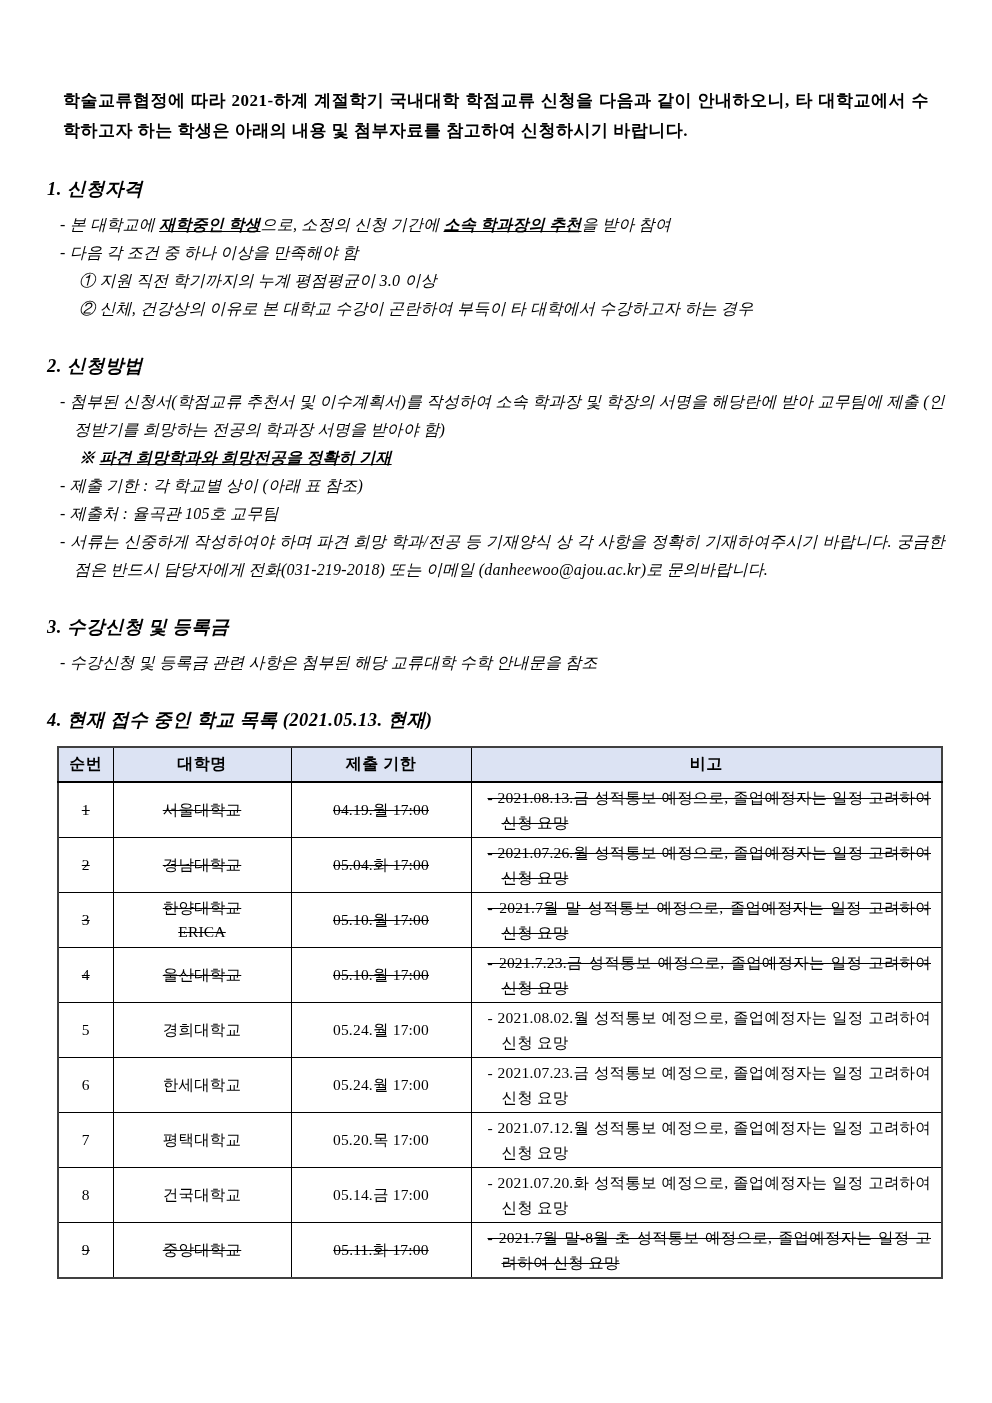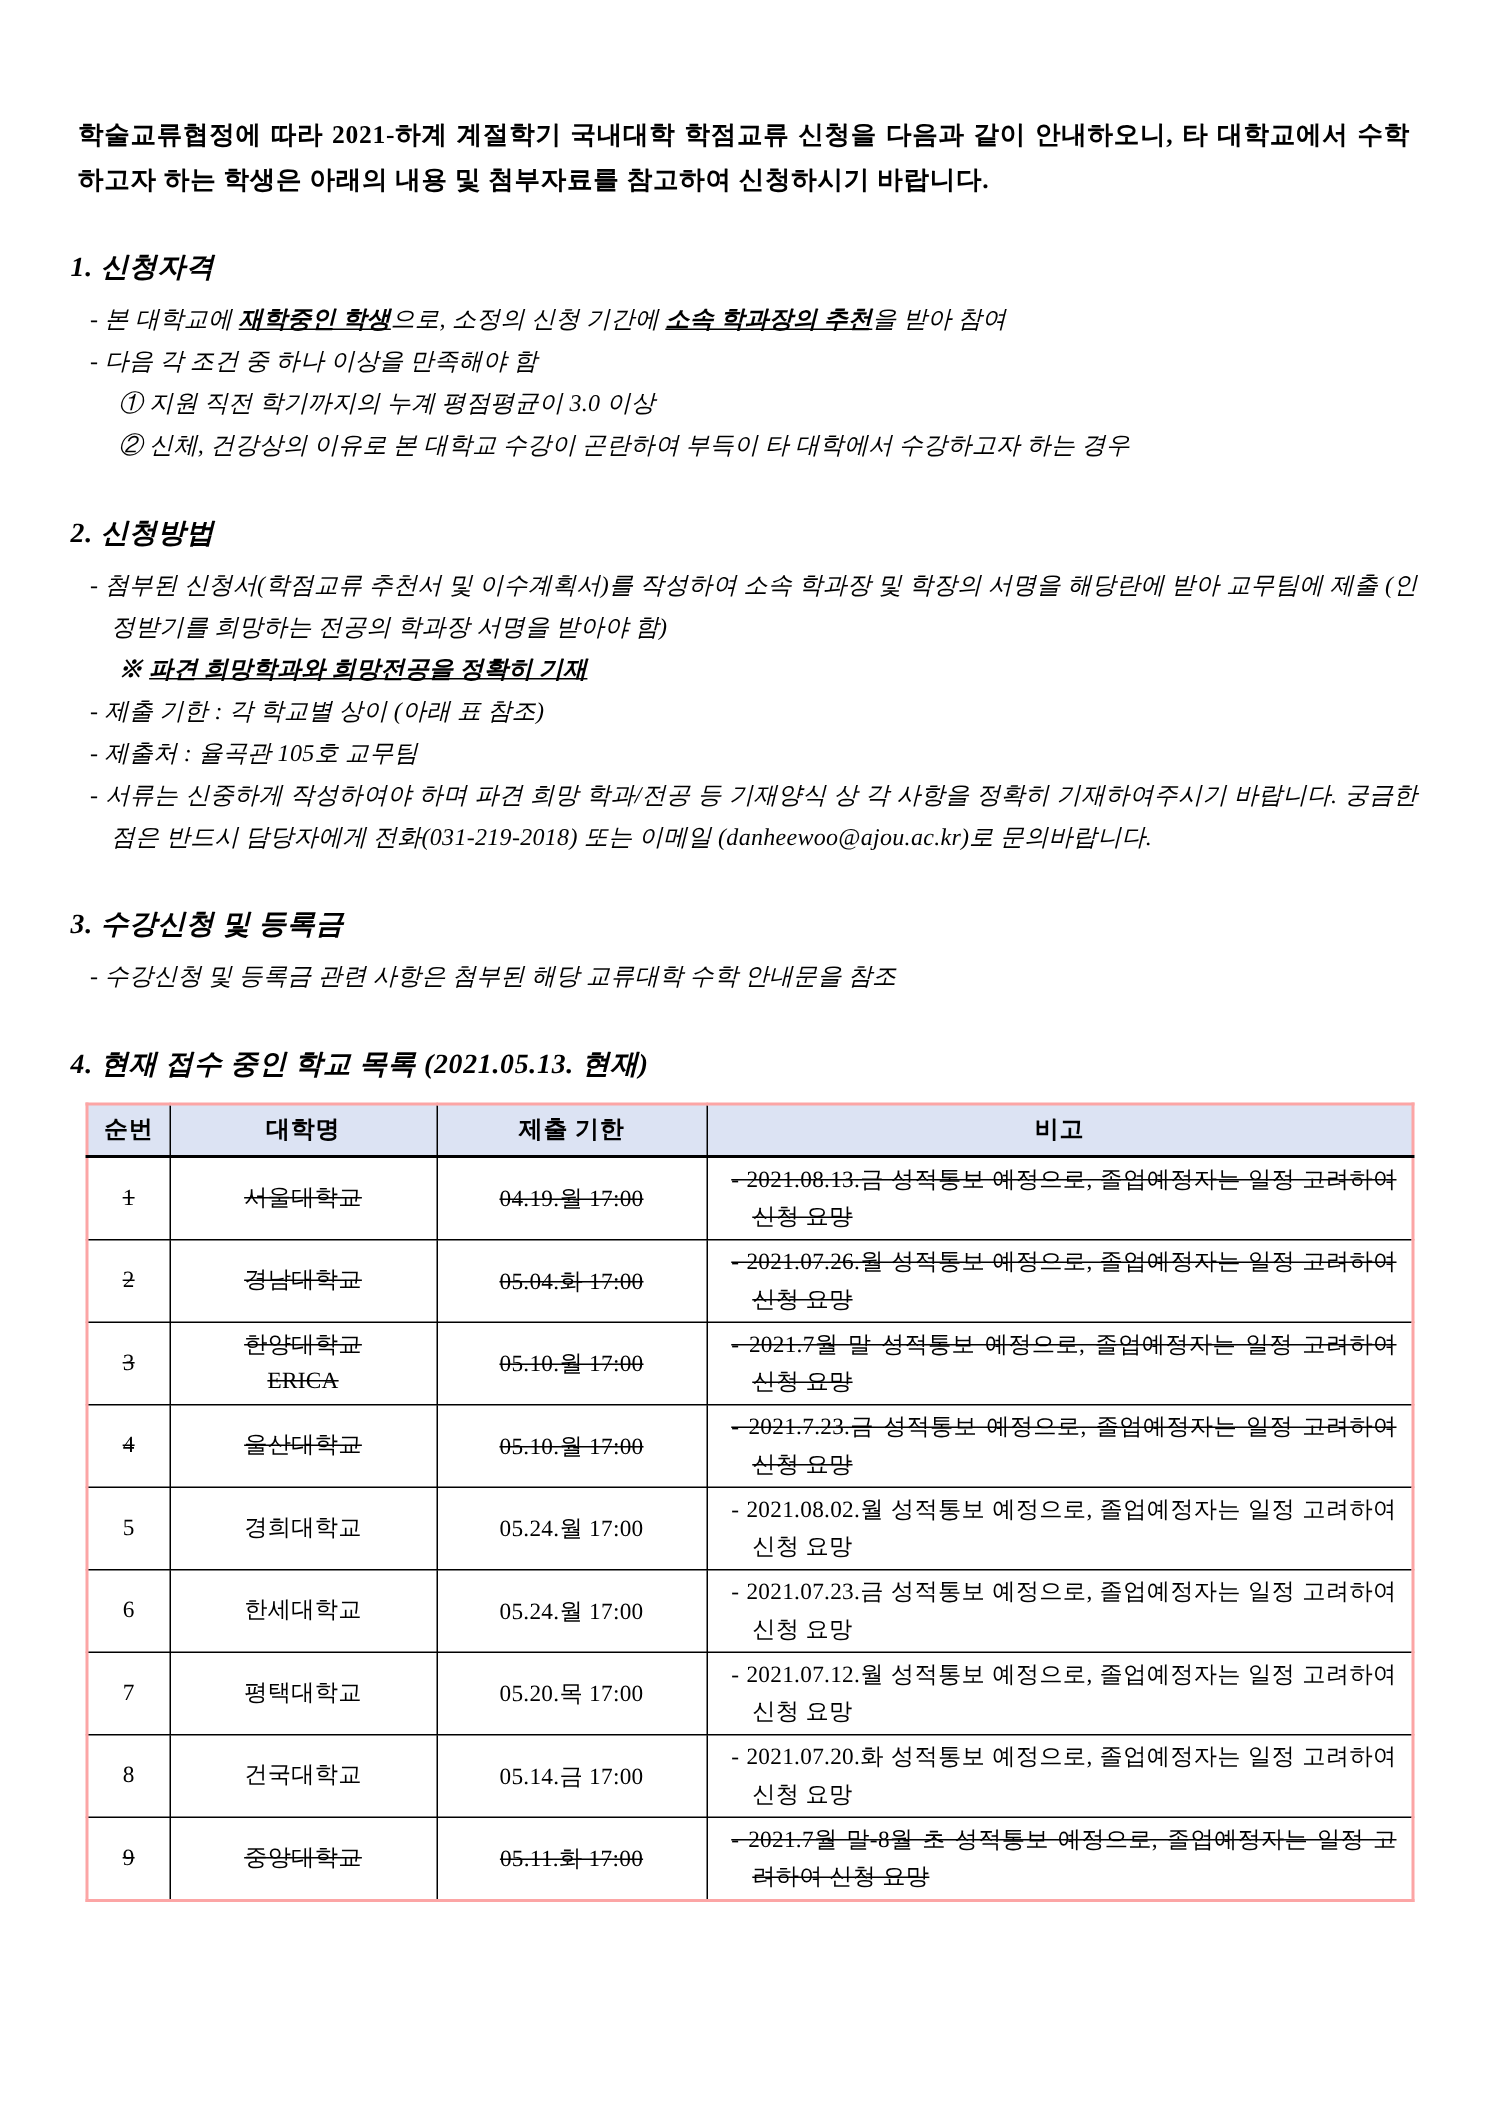--- a/index.html
+++ b/index.html
@@ -5,38 +5,38 @@
   html,body { margin:0; padding:0; }
   body {
     width:992px; height:1403px;
     background:#ffffff; color:#000;
     font-family:"Liberation Serif","DejaVu Serif",serif;
     position:relative; overflow:hidden;
   }
   .page { padding:70px 47px 0 47px; box-sizing:border-box; }
 
   .intro {
-    margin:5px; font-weight:bold; font-size:17px; line-height:30px;
+    margin:16px; font-weight:bold; font-size:17px; line-height:30px;
     text-align:justify; letter-spacing:0.5px;
   }
 
   .sec-title {
     font-size:18.5px; font-weight:bold; margin:30px 0 10px 0; letter-spacing:0.5px;
   }
   section.sec { margin:0;font-style:italic; }
   .line { font-size:16px; line-height:28px; letter-spacing:0.2px; }
   .l1 { padding-left:27px; text-indent:-14px; }
   .l2 { padding-left:32px; text-indent:0; }
   .just { text-align:justify; }
   .b { font-weight:bold; }
   .u { text-decoration:underline; }
 
   .tbl-wrap { margin:14px 0 0 10px; }
   table.school {
-    width:886px; border-collapse:collapse; border:2px solid #fca5a5; table-layout:fixed;
+    width:886px; border-collapse:collapse; border:2px solid #404040; table-layout:fixed;
   }
   table.school th {
     background:#dce3f3; border:1px solid #000; border-bottom:2px solid #000;
     font-size:16px; font-weight:bold; height:31px; padding:1px 2px; letter-spacing:0.5px;
   }
   table.school td {
     border:1px solid #000; font-size:15.5px; height:49px; padding:2px 4px;
     letter-spacing:0.2px;
   }
   col.c-no { width:55px; } col.c-univ { width:178px; } col.c-dl { width:180px; }

